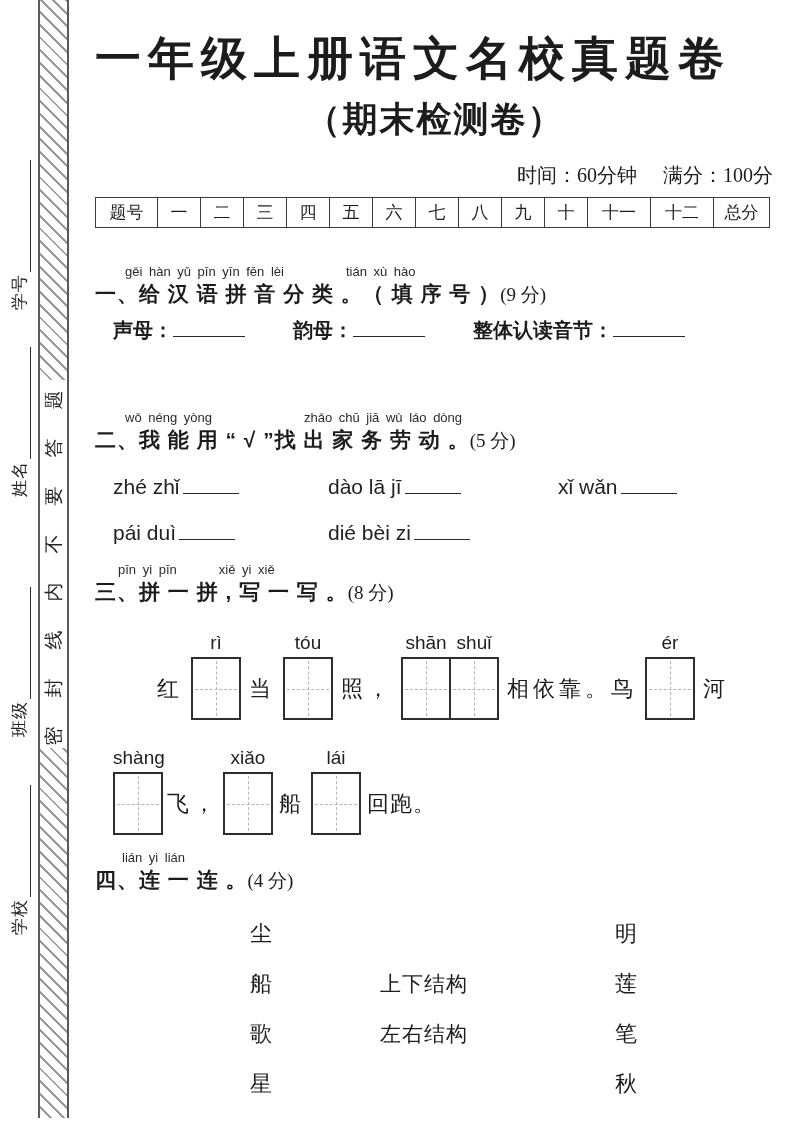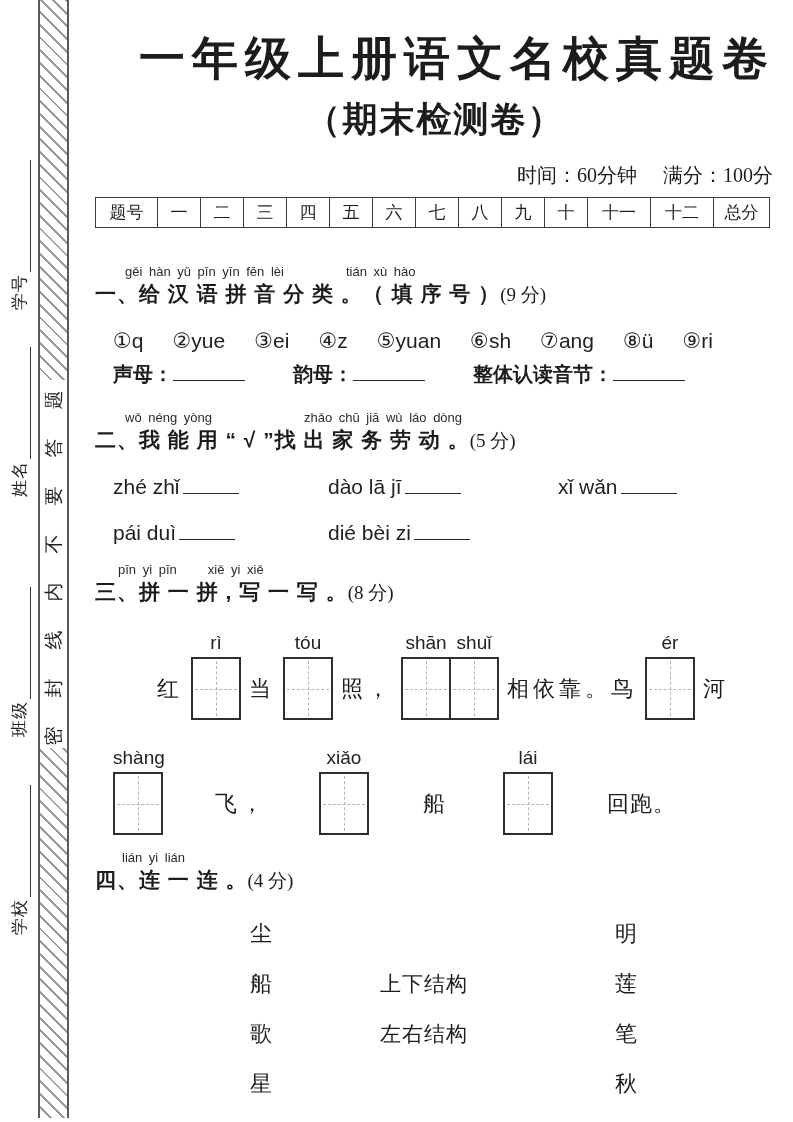--- a/index.html
+++ b/index.html
@@ -25,21 +25,21 @@
   .info-field{
     position:absolute;left:-55px;width:150px;height:22px;display:flex;align-items:flex-end;
     transform:rotate(-90deg);font-size:17px;color:#222;
   }
   .info-field .flabel{white-space:nowrap;letter-spacing:1px;}
   .info-field .fline{flex:1;border-bottom:1.5px solid #333;height:17px;margin-left:2px;}
   
   .content{position:absolute;left:95px;top:0;width:680px;}
   .block{position:absolute;left:0;width:680px;}
   .paper-title{
-    text-align:right;font-size:46px;font-weight:700;letter-spacing:7px;
+    text-align:left;font-size:46px;font-weight:700;letter-spacing:7px;
     font-family:"Liberation Serif","DejaVu Serif",serif;white-space:nowrap;
   }
   .paper-subtitle{text-align:center;font-size:35px;font-weight:700;letter-spacing:2px;}
   .meta-line{text-align:right;font-size:20px;padding-right:2px;}
   .meta-line .meta-sep{display:inline-block;width:26px;}
   
   table.score{border-collapse:collapse;table-layout:fixed;width:674px;}
   table.score td{
     border:1.5px solid #3c3c3c;height:29px;text-align:center;vertical-align:middle;
     font-size:17px;padding:0;
@@ -64,21 +64,21 @@
   
   .q2-grid{
     display:grid;grid-template-columns:215px 230px auto;row-gap:22px;margin:20px 0 0 18px;
     font-family:"Liberation Sans","DejaVu Sans",sans-serif;font-size:21px;color:#222;
   }
   .q2-item{white-space:nowrap;}
   .q2-item .blank{width:56px;margin-left:3px;}
   
   .wrow{display:flex;align-items:center;white-space:nowrap;font-size:22px;}
   .wrow-1{margin:50px 0 0 54px;}
-  .wrow-2{margin:52px 0 0 18px;gap:48px;}
+  .wrow-2{margin:52px 0 0 18px;}
   .wunit{position:relative;display:inline-block;}
   .wpin{
     position:absolute;top:-25px;left:0;width:100%;text-align:center;
     font-family:"Liberation Sans","DejaVu Sans",sans-serif;font-size:19px;color:#222;
   }
   .wbox{
     display:inline-block;width:46px;height:59px;border:2px solid #2e2e2e;position:relative;
     background:#fff;vertical-align:middle;
   }
   .wbox .vline{position:absolute;left:50%;top:2px;bottom:2px;border-left:1.5px dashed #b5b5b5;}
@@ -179,31 +179,20 @@
       </table>
   </div>
 
   <div class="block" style="top:264px">
     <div class="q-pinyin">
       <span style="margin-left:30px">gěi hàn yǔ pīn yīn fēn lèi</span><span style="margin-left:62px">tián xù hào</span>
     </div>
     <div class="q-title">
       <span>一、给 汉 语 拼 音 分 类 。（ 填 序 号 ）</span><span class="score">(9 分)</span>
     </div>
-    <div class="opt-row">
-      <span>①q</span>
-      <span>②yue</span>
-      <span>③ei</span>
-      <span>④z</span>
-      <span>⑤yuan</span>
-      <span>⑥sh</span>
-      <span>⑦ang</span>
-      <span>⑧ü</span>
-      <span>⑨ri</span>
-    </div>
     <div class="ans-row">
       <span class="ans-item" style="margin-right:48px">
         <span>声母：</span><span class="blank"></span>
       </span>
       <span class="ans-item" style="margin-right:48px">
         <span>韵母：</span><span class="blank"></span>
       </span>
       <span class="ans-item">
         <span>整体认读音节：</span><span class="blank"></span>
       </span>
@@ -221,21 +210,21 @@
       <span class="q2-item"><span>zhé zhǐ</span><span class="blank"></span></span>
       <span class="q2-item"><span>dào lā jī</span><span class="blank"></span></span>
       <span class="q2-item"><span>xǐ wǎn</span><span class="blank"></span></span>
       <span class="q2-item"><span>pái duì</span><span class="blank"></span></span>
       <span class="q2-item"><span>dié bèi zi</span><span class="blank"></span></span>
     </div>
   </div>
 
   <div class="block" style="top:562px">
     <div class="q-pinyin">
-      <span style="margin-left:23px">pīn  yi  pīn</span><span style="margin-left:31px">xiě  yi  xiě</span>
+      <span style="margin-left:23px">pīn  yi  pīn</span><span style="margin-left:42px">xiě  yi  xiě</span>
     </div>
     <div class="q-title">
       <span>三、拼 一 拼 , 写 一 写 。</span><span class="score">(8 分)</span>
     </div>
 
     <div class="wrow wrow-1">
       <span class="wtext">红</span>
       <span class="wunit">
         <span class="wpin">rì</span>
         <span class="wbox"><i class="vline"></i><i class="hline"></i></span>

